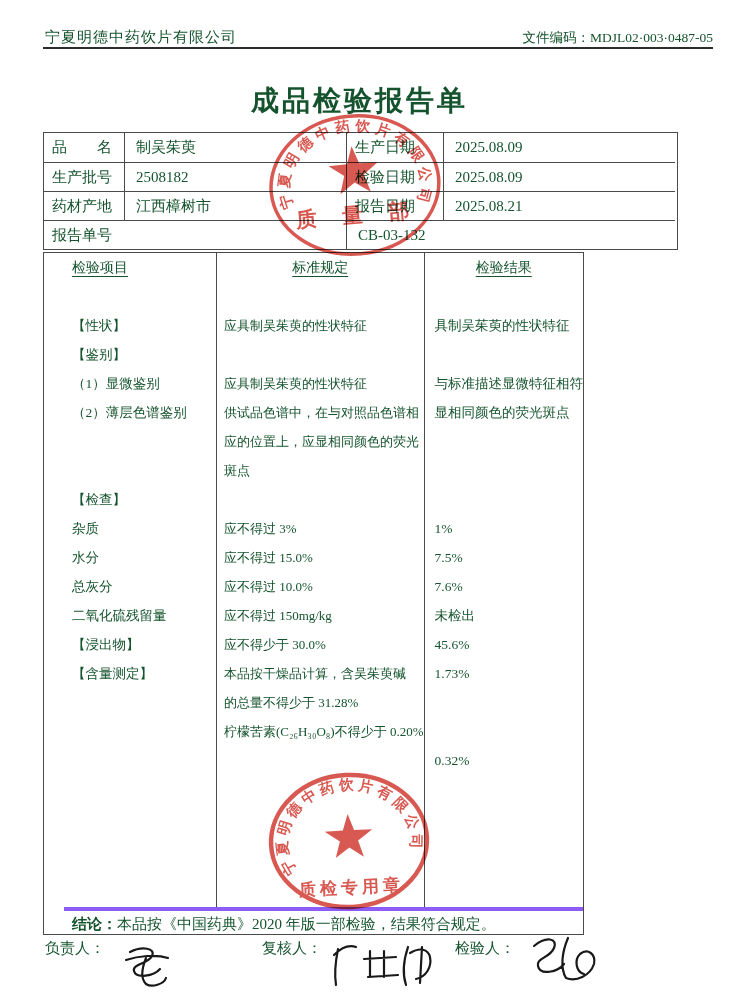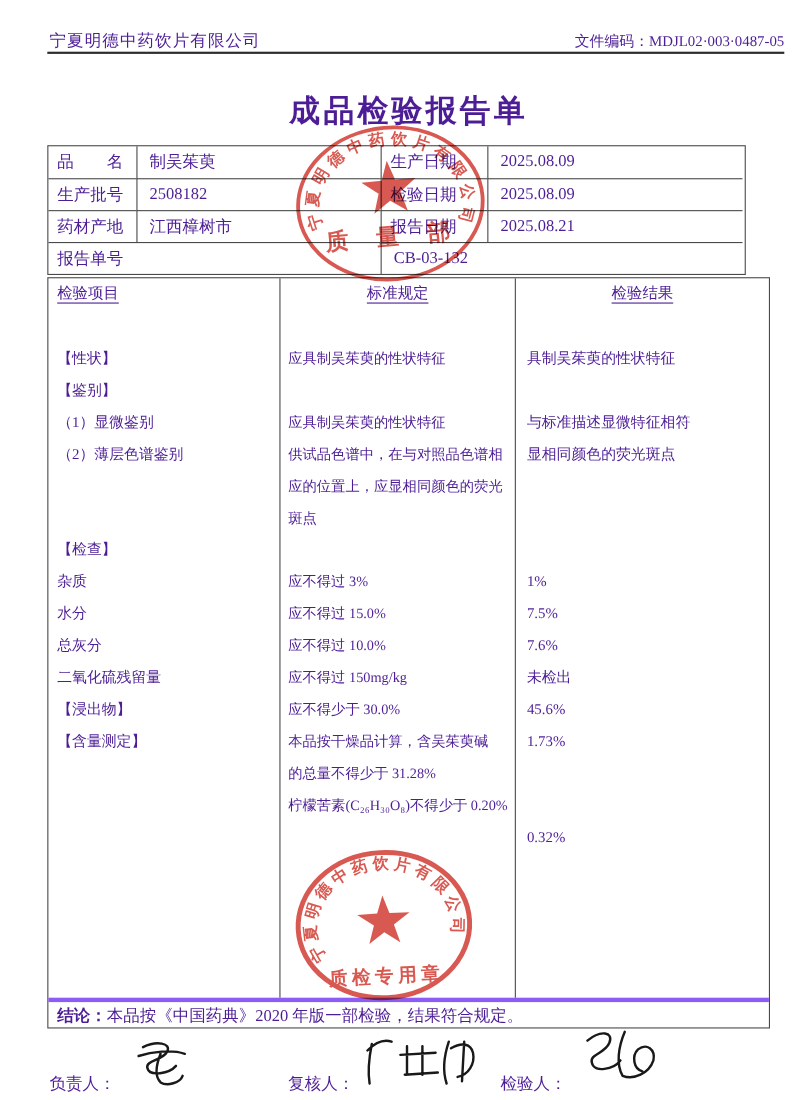--- a/index.html
+++ b/index.html
@@ -1,57 +1,57 @@
 <!DOCTYPE html>
 <html><head>
 <meta charset="utf-8">
 <style>
   html,body{margin:0;padding:0;background:#888;}
   .page{
     position:relative; width:731px; height:1000px; background:#fff;
-    font-family:"Liberation Serif","DejaVu Serif",serif; color:#4c1d95;
+    font-family:"Liberation Serif","DejaVu Serif",serif; color:#14532d;
     overflow:hidden; margin:0 auto;
   }
   
   .hdr-company{position:absolute;left:45px;top:28px;font-size:15px;letter-spacing:1px;}
   .hdr-code{position:absolute;right:18px;top:29px;font-size:13.5px;}
   .hdr-rule{position:absolute;left:43px;top:47px;width:670px;height:2px;background:#2d2d2d;}
-  .doc-title{position:absolute;left:55px;top:82px;width:633px;text-align:center;
+  .doc-title{position:absolute;left:43px;top:82px;width:633px;text-align:center;
     font-size:28px;font-weight:bold;letter-spacing:3px;}
   
   .info-table{position:absolute;left:43px;top:132px;width:633px;height:116px;
     border:1px solid #4a4a4a;display:grid;grid-template-columns:80px 222px 97px 232px;
     grid-template-rows:repeat(4,1fr);font-size:15px;}
   .info-table .cell{display:flex;align-items:center;padding-left:8px;white-space:nowrap;overflow:hidden;}
   .info-table .cell.bl{border-left:1px solid #4a4a4a;}
   .info-table .cell.bt{border-top:1px solid #4a4a4a;}
   .info-table .cell.val{padding-left:11px;}
   .span2a{grid-column:1/3;} .span2b{grid-column:3/5;}
   
-  .main-table{position:absolute;left:43px;top:252px;width:657px;height:683px;
-    border:1px solid #4a4a4a;box-sizing:border-box;}
+  .main-table{position:absolute;left:43px;top:252px;width:541px;height:683px;
+    border:1px solid #4a4a4a;box-sizing:border-box;padding-left:20px;}
   .cols{display:flex;height:654px;}
   .col{box-sizing:border-box;font-size:13.5px;}
   .col-items{width:211px;border-right:1px solid #4a4a4a;}
   .col-standard{width:214px;border-right:1px solid #4a4a4a;}
   .col-result{flex:1;}
   .ln{height:29px;line-height:29px;white-space:nowrap;padding-left:8px;}
   .col-standard .ln{padding-left:7px;font-size:13px;}
   .col-result .ln{padding-left:10px;}
   .col .ln:first-of-type{text-decoration:underline;text-underline-offset:4px;font-size:14px;}
   .col-standard .ln:first-of-type,.col-result .ln:first-of-type{text-align:center;padding-left:0;}
   .concl-row{height:27px;border-top:4px solid #8b5cf6;line-height:27px;
     padding-left:8px;font-size:15px;white-space:nowrap;}
   .concl-row b{font-weight:bold;}
   
   .stamp{position:absolute;opacity:.82;mix-blend-mode:multiply;pointer-events:none;}
   .stamp-top{left:263px;top:110px;}
   .stamp-bottom{left:262px;top:768px;}
   
-  .sig-label{position:absolute;font-size:15px;white-space:nowrap;margin-top:37px;}
+  .sig-label{position:absolute;font-size:15px;white-space:nowrap;}
   .sig{position:absolute;}
   .sig path{fill:none;stroke:#191919;stroke-width:2.2;stroke-linecap:round;stroke-linejoin:round;}
 </style>
 </head>
 <body>
 
 <div class="page">
 
   <div class="hdr-company">宁夏明德中药饮片有限公司</div>
   <div class="hdr-code">文件编码：MDJL02·003·0487-05</div>

